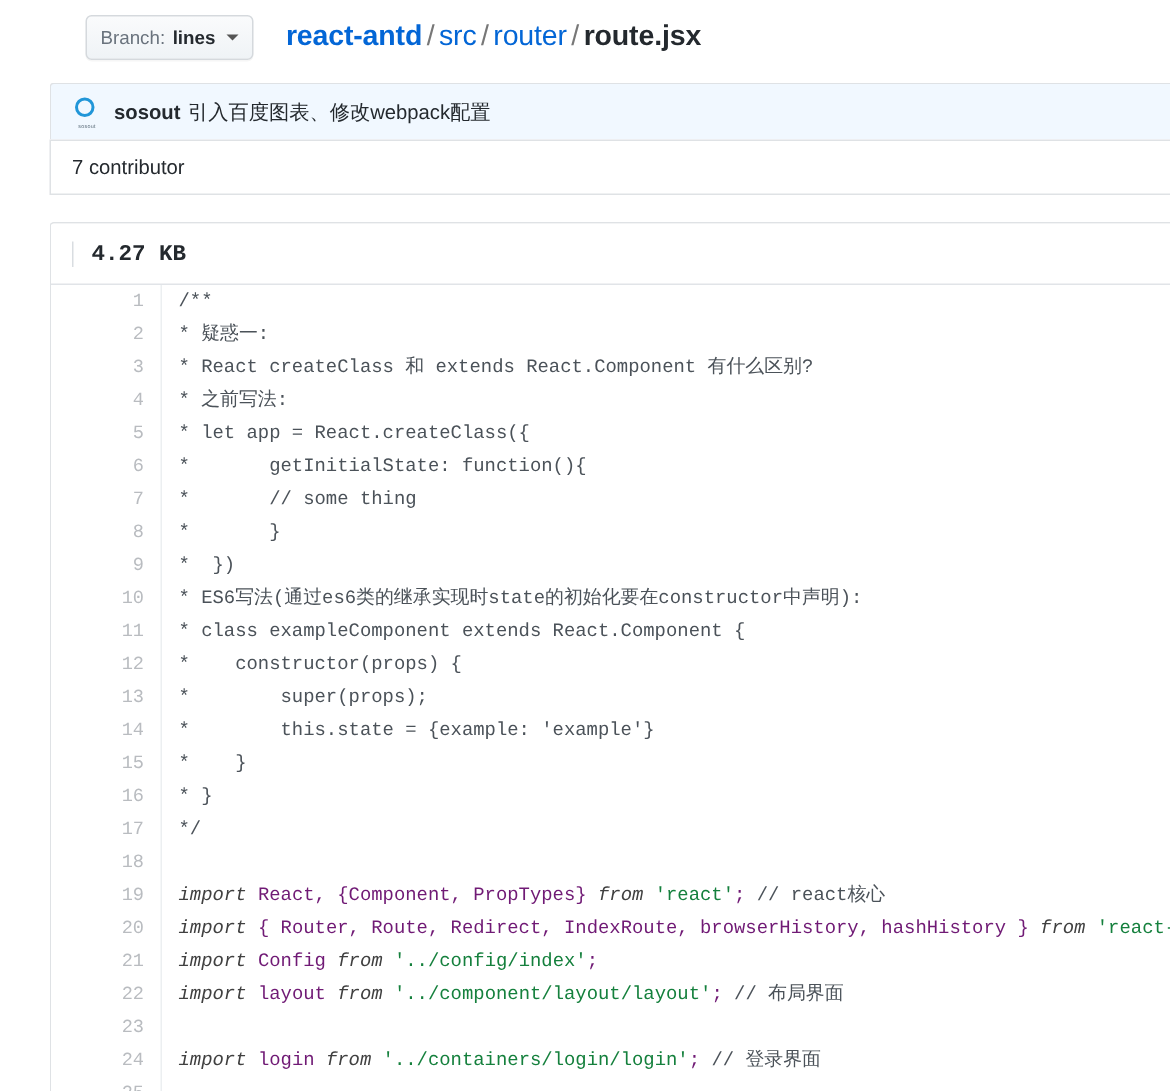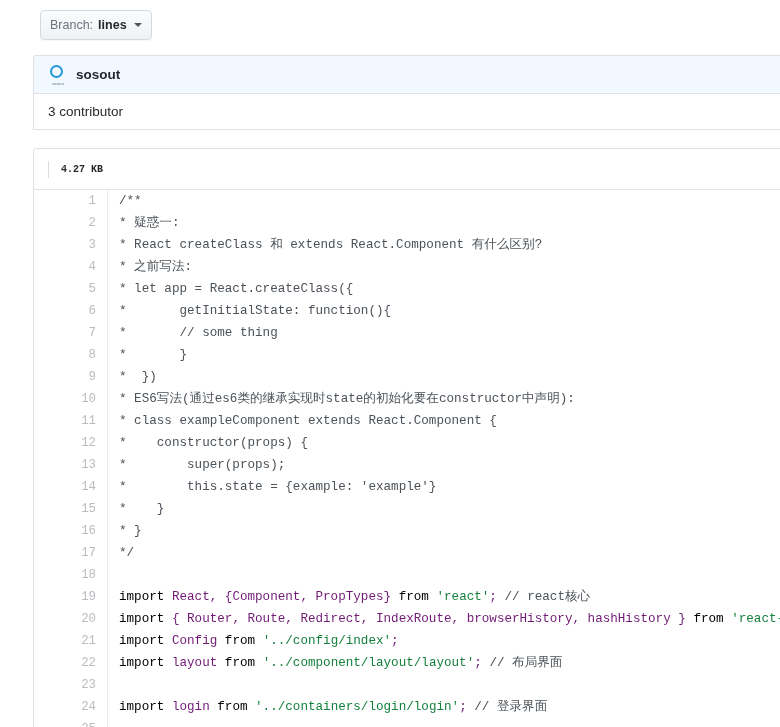--- a/index.html
+++ b/index.html
@@ -7,21 +7,21 @@
     width:780px;height:727px;
     background:#ffffff;
     font-family:"Liberation Sans",sans-serif;
     font-size:14px;
     color:#24292e;
     overflow:hidden;
   }
 
   
   .file-head{
-    position:absolute;left:0;top:0;width:704px;height:50px;
+    position:absolute;left:17px;top:0;width:704px;height:50px;
     display:flex;align-items:center;
   }
   .branch-btn{
     margin-left:40px;
     height:28px;
     padding:0 9px;
     display:flex;align-items:center;gap:5px;
     background:linear-gradient(#fafbfc,#eff3f6);
     border:1px solid #d5d9dd;
     border-radius:4px;
@@ -107,21 +107,21 @@
   .file-meta .m{
     margin-left:14px;
     font-family:"Liberation Mono",monospace;
     font-size:13px;color:#24292e;font-weight:bold;
   }
   .file-meta .divider{
     width:1px;height:17px;background:#d9dde1;margin:0 12px 0 14px;
   }
   .file-meta .m2{
     font-family:"Liberation Mono",monospace;
-    font-size:10px;color:#24292e;font-weight:bold;
+    font-size:15px;color:#24292e;font-weight:bold;
   }
 
   
   .code-wrap{
     background:#ffffff;
   }
   table.code{
     border-collapse:collapse;
     font-family:"Liberation Mono",monospace;
     font-size:12.6px;
@@ -139,48 +139,52 @@
     vertical-align:top;
     font-size:12.4px;
   }
   table.code td.cd{
     padding:0 10px 0 11px;
     color:#24292e;
     vertical-align:top;
     white-space:pre;
   }
   .c-com{color:#4b5259;}
-  .c-kw{color:#000000;}
+  .c-kw{color:#404040;font-style:italic;}
   .c-str{color:#15803d;}
   .c-txt{color:#701a75;}
 </style>
 </head>
 <body>
 
 <div class="file-head">
 
   <div class="branch-btn">
     <span class="b-label">Branch:</span>
     <span class="b-value">lines</span>
     <span class="caret"></span>
   </div>
 
+  <div class="breadcrumb">
+    <span class="repo">react-antd</span><span class="sep">/</span><span class="dir">src</span><span class="sep">/</span><span class="dir">router</span><span class="sep">/</span><span class="fname">route.jsx</span>
+  </div>
 
 </div>
 
 <div class="commit-box">
   <div class="avatar">
     <div class="ring"></div>
     <div class="sub">sosout</div>
   </div>
   <span class="commit-user">sosout</span>
+  <span class="commit-msg">引入百度图表、修改webpack配置</span>
 </div>
 
 <div class="contrib-box">
-  <span class="txt">3 contributor</span>
+  <span class="txt">7 contributor</span>
 </div>
 
 <div class="file-box">
 
   <div class="file-meta">
     <span class="divider"></span>
     <span class="m2">4.27 KB</span>
   </div>
 
   <div class="code-wrap">

